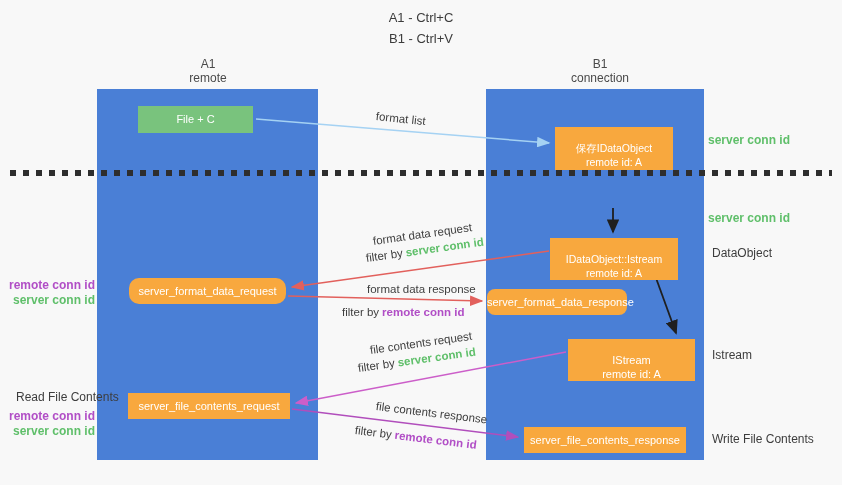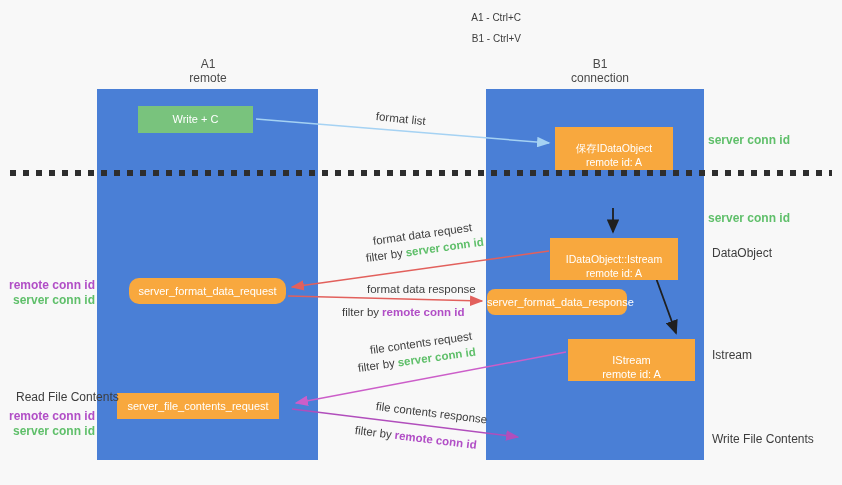--- a/index.html
+++ b/index.html
@@ -4,21 +4,21 @@
 <style>
   html,body{margin:0;padding:0;background:#f8f8f8;}
   .stage{
     position:relative;width:842px;height:485px;overflow:hidden;
     background:#f8f8f8;
     font-family:"Liberation Sans",sans-serif;
     color:#3c3c3c;
   }
   .abs{position:absolute;}
   
-  #title{left:321px;top:7px;width:200px;text-align:right;font-size:10px;line-height:21px;color:#3c3c3c;}
+  #title{left:321px;top:7px;width:200px;text-align:center;font-size:13px;line-height:21px;color:#3c3c3c;}
   
   .colhdr{width:120px;text-align:center;font-size:12px;line-height:14px;color:#4a4a4a;}
   #hdr-left{left:148px;top:57px;}
   #hdr-right{left:540px;top:57px;}
   
   .col{background:#4a7fd6;z-index:1;}
   #col-left{left:97px;top:89px;width:221px;height:371px;}
   #col-right{left:486px;top:89px;width:218px;height:371px;}
   
   #dashline{
@@ -36,21 +36,21 @@
   .node.single{line-height:26px;height:26px;}
   .node.two .nl{line-height:14px;}
   .node.two{padding-top:14px;}
   #box-ctrl-c{left:138px;top:106px;width:115px;height:27px;line-height:27px;}
   #box-save{left:555px;top:127px;width:118px;height:29px;font-size:10.5px;}
   #box-ctrl-v{left:555px;top:180px;width:117px;height:27px;line-height:27px;}
   #box-getdata{left:550px;top:238px;width:128px;height:28px;font-size:10.5px;}
   #box-fmt-req{left:129px;top:278px;width:157px;border-radius:10px;}
   #box-fmt-resp{left:487px;top:289px;width:140px;border-radius:8px;}
   #box-istream{left:568px;top:339px;width:127px;height:28px;}
-  #box-file-req{left:117px;top:393px;width:162px;}
+  #box-file-req{left:128px;top:393px;width:162px;}
   #box-file-resp{left:524px;top:427px;width:162px;}
   
   .sidelbl{font-size:12px;line-height:14px;white-space:nowrap;z-index:4;}
   .green-t{color:#5fbf6a;font-weight:bold;}
   .purple-t{color:#b14ec6;font-weight:bold;}
   .dark-t{color:#3d3d3d;}
   #lbl-server-top{left:708px;top:133px;}
   #lbl-server-mid{left:708px;top:211px;}
   #lbl-dataobject{left:712px;top:246px;text-align:right;}
   #lbl-istream{left:712px;top:348px;}
@@ -119,21 +119,21 @@
     </defs>
     <line x1="256" y1="119" x2="549" y2="143" stroke="#a5d2f3" stroke-width="1.5" marker-end="url(#ah-blue)"></line>
     <line x1="613" y1="208" x2="613" y2="232" stroke="#1f1f1f" stroke-width="1.8" marker-end="url(#ah-blk)"></line>
     <line x1="652" y1="267" x2="676" y2="333" stroke="#1f1f1f" stroke-width="1.8" marker-end="url(#ah-blk)"></line>
     <line x1="549" y1="251" x2="292" y2="287" stroke="#e2605c" stroke-width="1.5" marker-end="url(#ah-red)"></line>
     <line x1="288" y1="296" x2="482" y2="301" stroke="#e2605c" stroke-width="1.5" marker-end="url(#ah-red)"></line>
     <line x1="566" y1="352" x2="296" y2="403" stroke="#cc5ec9" stroke-width="1.5" marker-end="url(#ah-mag)"></line>
     <line x1="292" y1="409" x2="518" y2="437" stroke="#b14ebc" stroke-width="1.5" marker-end="url(#ah-magd)"></line>
   </svg>
 
-  <div class="abs node green" id="box-ctrl-c">Write + C</div>
+  <div class="abs node green" id="box-ctrl-c">File + C</div>
 
   <div class="abs node orange two" id="box-save">
     <div class="nl">保存IDataObject</div>
     <div class="nl">remote id: A</div>
   </div>
 
 
   <div class="abs node orange two" id="box-getdata">
     <div class="nl">IDataObject::Istream</div>
     <div class="nl">remote id: A</div>
@@ -141,20 +141,21 @@
 
   <div class="abs node orange single" id="box-fmt-req">server_format_data_request</div>
   <div class="abs node orange single" id="box-fmt-resp">server_format_data_response</div>
 
   <div class="abs node orange two" id="box-istream">
     <div class="nl">IStream</div>
     <div class="nl">remote id: A</div>
   </div>
 
   <div class="abs node orange single" id="box-file-req">server_file_contents_request</div>
+  <div class="abs node orange single" id="box-file-resp">server_file_contents_response</div>
 
   <div class="abs sidelbl green-t" id="lbl-server-top">server conn id</div>
   <div class="abs sidelbl green-t" id="lbl-server-mid">server conn id</div>
   <div class="abs sidelbl dark-t" id="lbl-dataobject">DataObject</div>
   <div class="abs sidelbl dark-t" id="lbl-istream">Istream</div>
   <div class="abs sidelbl dark-t" id="lbl-write">Write File Contents</div>
 
   <div class="abs sidelbl" id="grp-left-1">
     <div class="purple-t">remote conn id</div>
     <div class="green-t">server conn id</div>

